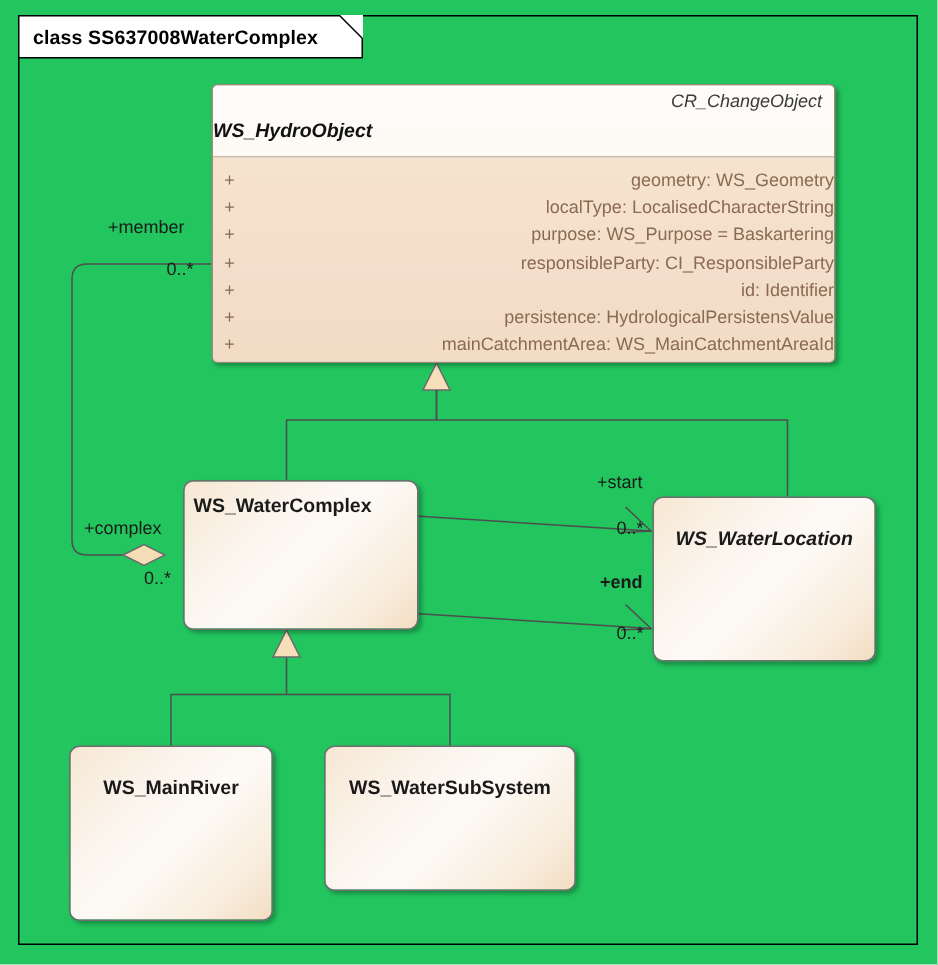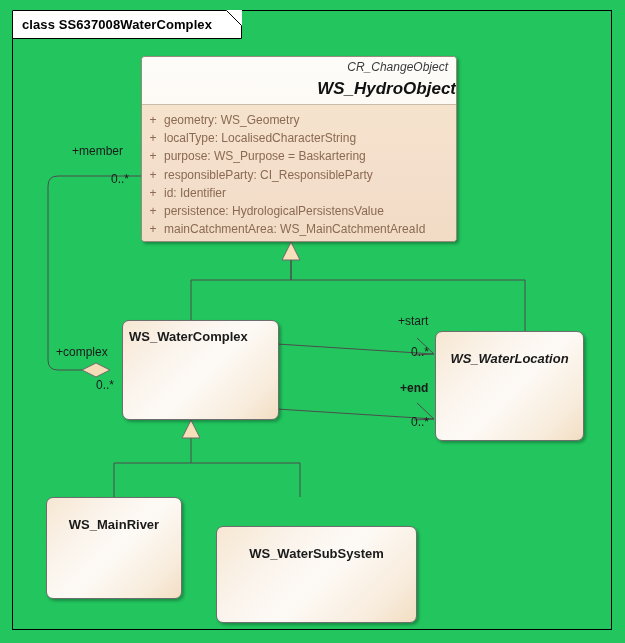--- a/index.html
+++ b/index.html
@@ -63,67 +63,67 @@
     text-align:center;
     font-size:13px;
     font-weight:bold;
     color:#1a1a1a;
     white-space:nowrap;
   }
   .cls .name.abstract{font-style:italic;}
 
   
   #hydro{
-    left:141px;top:56px;width:316px;height:186px;
+    left:141px;top:56px;width:416px;height:186px;
     border:1px solid #9a8c7c;
     border-radius:4px;
     background:#fdfaf6;
     box-shadow:2px 2px 3px rgba(0,0,0,0.30);
     padding:0;
   }
   #hydro .head{
     height:47px;
     background:linear-gradient(180deg,#fefcf9 0%,#fdfaf5 100%);
     border-bottom:1px solid #c9bba9;
     position:relative;
   }
   #hydro .stereo{
     position:absolute;right:8px;top:3px;
     font-size:12px;font-style:italic;color:#3a3a3a;
     white-space:nowrap;
   }
   #hydro .title{
     position:absolute;left:0;right:0;top:22px;
-    text-align:right;
-    font-size:17px;font-weight:bold;font-style:italic;color:#111111;
+    text-align:left;
+    font-size:13px;font-weight:bold;font-style:italic;color:#111111;
   }
   #hydro .attrs{
     background:linear-gradient(180deg,#f6e3cd 0%,#f3decb 55%,#f1dbc4 100%);
     height:138px;
     padding:6px 0 0 0;
   }
   #hydro .attr{
     display:flex;
     font-size:12px;
     color:#8a6a52;
     line-height:18.2px;
     height:18.2px;
     white-space:nowrap;
   }
   #hydro .attr .vis{width:22px;text-align:center;flex:0 0 22px;}
-  #hydro .attr .txt{flex:1 1 auto;}
+  #hydro .attr .txt{flex:1 1 auto;text-align:right;}
 
   
   #wcomplex{left:122px;top:320px;width:157px;height:100px;}
   #wcomplex .name{padding-top:8px;padding-left:6px;text-align:left;}
   #wlocation{left:435px;top:331px;width:149px;height:110px;}
   #wlocation .name{padding-top:19px;}
-  #mainriver{left:46px;top:497px;width:136px;height:102px;}
+  #mainriver{left:46px;top:497px;width:136px;height:117px;}
   #mainriver .name{padding-top:19px;}
-  #subsystem{left:216px;top:526px;width:201px;height:97px;}
+  #subsystem{left:216px;top:497px;width:168px;height:97px;}
   #subsystem .name{padding-top:19px;}
 
   
   .lab{
     position:absolute;
     font-size:12px;
     color:#1a1a1a;
     white-space:nowrap;
     background:transparent;
   }

